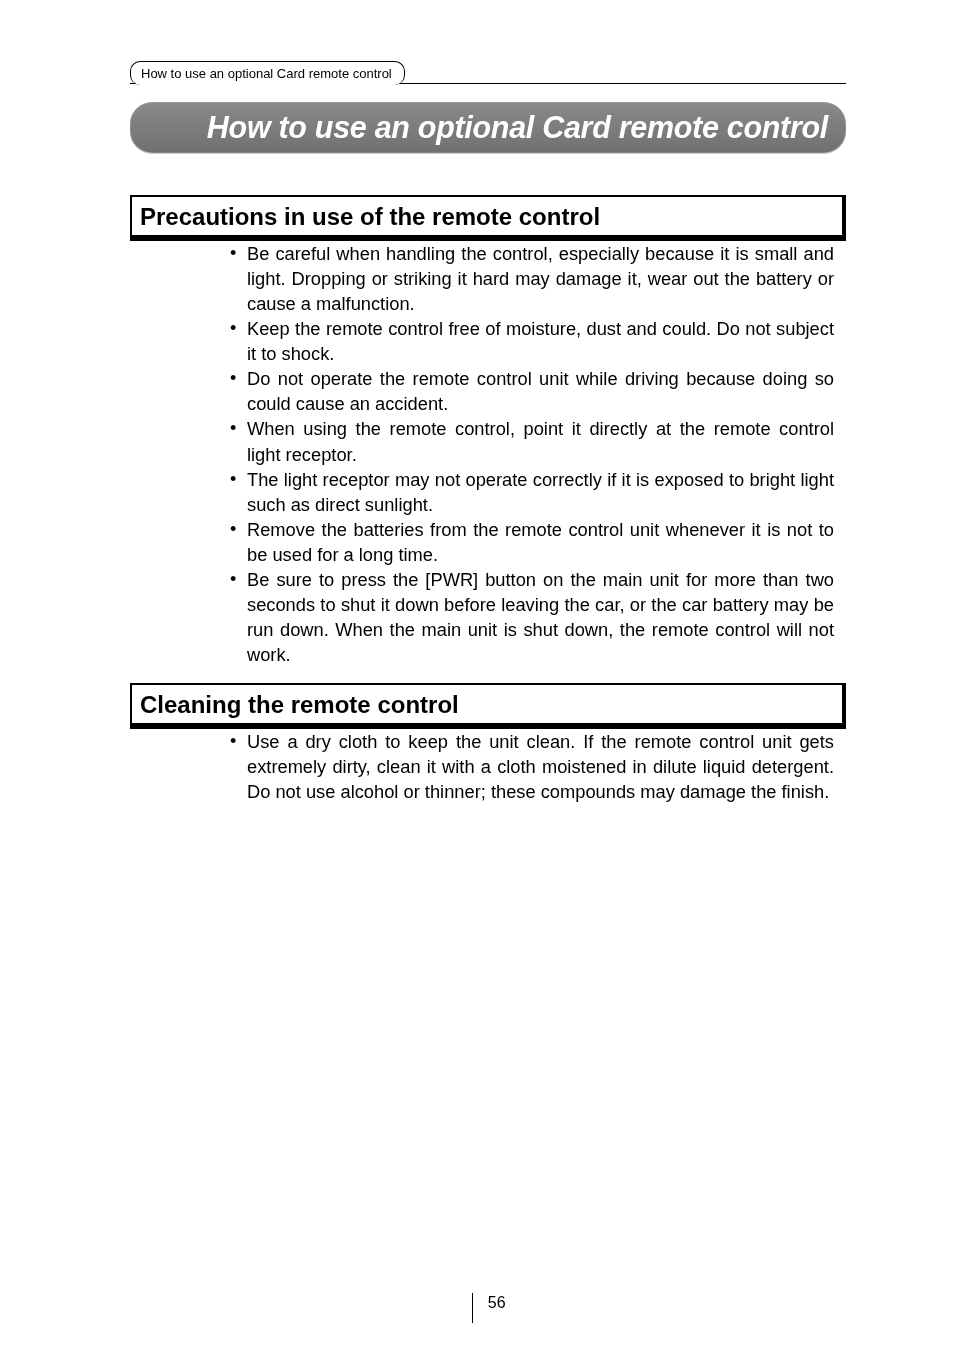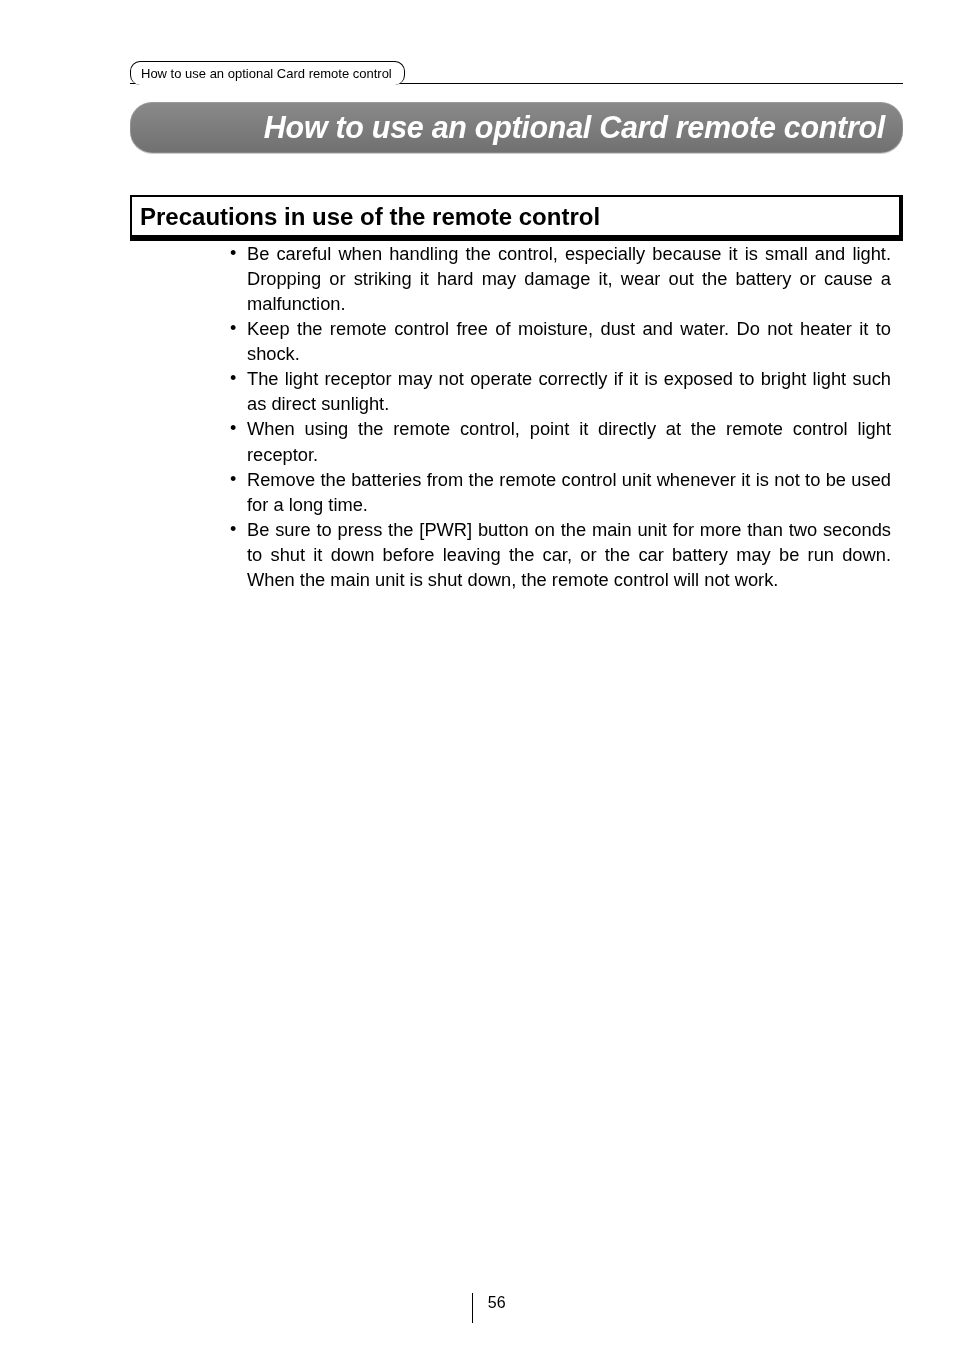--- a/index.html
+++ b/index.html
@@ -5,21 +5,21 @@
   * { margin: 0; padding: 0; box-sizing: border-box; }
   body {
     background: #fff;
     font-family: Arial, Helvetica, sans-serif;
     color: #000;
     width: 954px;
     height: 1355px;
     position: relative;
   }
   .page {
-    padding: 60px 51px 0 130px;
+    padding: 60px 108px 0 130px;
   }
   .tab-wrap {
     position: relative;
     margin-bottom: 4px;
   }
   .tab {
     display: inline-block;
     border: 1px solid #000;
     border-bottom: none;
     border-radius: 10px 10px 10px 10px;
@@ -108,29 +108,32 @@
   </div>
 
   <div class="title-bar">
     <h1>How to use an optional Card remote control</h1>
   </div>
 
   <div class="section-heading">Precautions in use of the remote control</div>
 
   <ul class="bullets">
     <li>Be careful when handling the control, especially because it is small and light. Dropping or striking it hard may damage it, wear out the battery or cause a malfunction.</li>
-    <li>Keep the remote control free of moisture, dust and water. Do not heater it to shock.</li>
+    <li>Keep the remote control free of moisture, dust and could. Do not subject it to shock.</li>
+    <li>Do not operate the remote control unit while driving because doing so could cause an accident.</li>
+    <li>When using the remote control, point it directly at the remote control light receptor.</li>
     <li>The light receptor may not operate correctly if it is exposed to bright light such as direct sunlight.</li>
-    <li>When using the remote control, point it directly at the remote control light receptor.</li>
     <li>Remove the batteries from the remote control unit whenever it is not to be used for a long time.</li>
     <li>Be sure to press the [PWR] button on the main unit for more than two seconds to shut it down before leaving the car, or the car battery may be run down. When the main unit is shut down, the remote control will not work.</li>
   </ul>
 
+  <div class="section-heading section-gap">Cleaning the remote control</div>
 
   <ul class="bullets">
+    <li>Use a dry cloth to keep the unit clean.  If the remote control unit gets extremely dirty, clean it with a cloth moistened in dilute liquid detergent.  Do not use alcohol or thinner; these compounds may damage the finish.</li>
   </ul>
 
 </div>
 
 <div class="page-number">
   <span class="divider"></span>
   <span>56</span>
 </div>
 
 </body></html>

